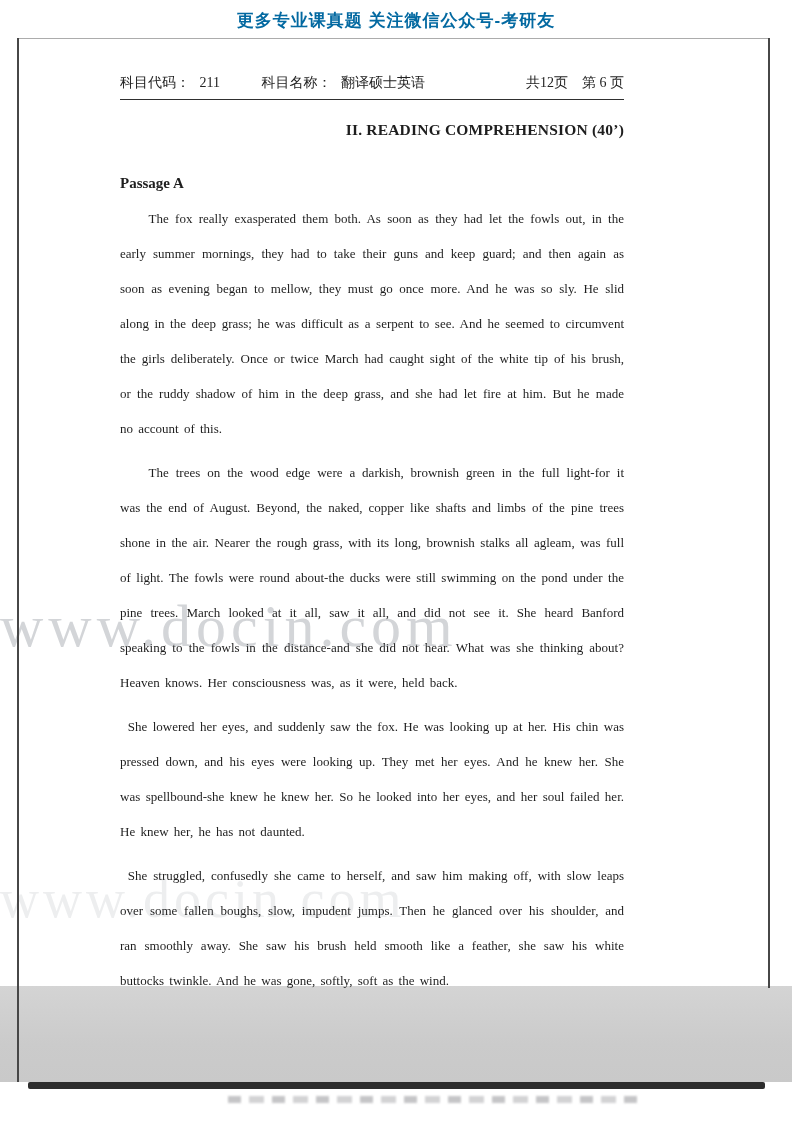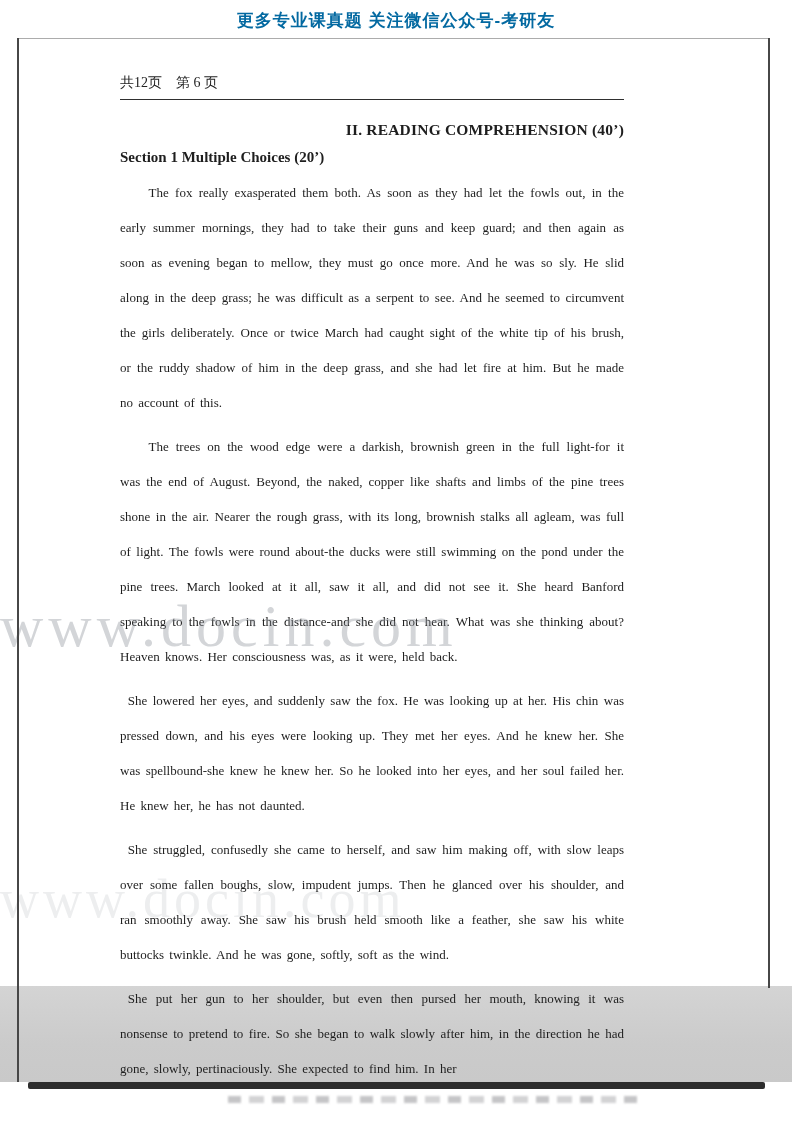--- a/index.html
+++ b/index.html
@@ -140,33 +140,38 @@
 
 <div class="banner" style="color: #0369a1;">更多专业课真题 关注微信公众号-考研友</div>
 
 <div class="frame-top"></div>
 <div class="frame-left"></div>
 <div class="frame-right"></div>
 
 <div class="page">
 
   <div class="page-header">
+    <div class="grp">
+      <span>科目代码：</span>
+      <span class="code">211</span>
+      <span>科目名称：</span>
+      <span>翻译硕士英语</span>
+    </div>
     <div>共12页　第 6 页</div>
   </div>
   <div class="rule"></div>
 
   <div class="section-title">II. READING COMPREHENSION (40’)</div>
-  <div class="subsection-title">Section 1 Multiple Choices (20’)</div>
 
+  <div class="passage-label">Passage A</div>
 
   <p class="para indent-lg">The fox really exasperated them both. As soon as they had let the fowls out, in the early summer mornings, they had to take their guns and keep guard; and then again as soon as evening began to mellow, they must go once more. And he was so sly. He slid along in the deep grass; he was difficult as a serpent to see. And he seemed to circumvent the girls deliberately. Once or twice March had caught sight of the white tip of his brush, or the ruddy shadow of him in the deep grass, and she had let fire at him. But he made no account of this.</p>
   <p class="para indent-lg">The trees on the wood edge were a darkish, brownish green in the full light-for it was the end of August. Beyond, the naked, copper like shafts and limbs of the pine trees shone in the air. Nearer the rough grass, with its long, brownish stalks all agleam, was full of light. The fowls were round about-the ducks were still swimming on the pond under the pine trees. March looked at it all, saw it all, and did not see it. She heard Banford speaking to the fowls in the distance-and she did not hear. What was she thinking about? Heaven knows. Her consciousness was, as it were, held back.</p>
   <p class="para indent-sm">She lowered her eyes, and suddenly saw the fox. He was looking up at her. His chin was pressed down, and his eyes were looking up. They met her eyes. And he knew her. She was spellbound-she knew he knew her. So he looked into her eyes, and her soul failed her. He knew her, he has not daunted.</p>
   <p class="para indent-sm">She struggled, confusedly she came to herself, and saw him making off, with slow leaps over some fallen boughs, slow, impudent jumps. Then he glanced over his shoulder, and ran smoothly away. She saw his brush held smooth like a feather, she saw his white buttocks twinkle. And he was gone, softly, soft as the wind.</p>
-  <p class="para indent-sm">She put her gun to her shoulder, but even then pursed her mouth, knowing it was nonsense to pretend to fire. So she began to walk slowly after him, in the direction he had gone, slowly, pertinaciously. She expected to find him. In her</p>
 
 </div>
 
 <div class="watermark wm1">www.docin.com</div>
 <div class="watermark wm2">www.docin.com</div>
 
 <div class="scan-band"></div>
 <div class="dark-bar"></div>
 <div class="smudge"></div>
 

